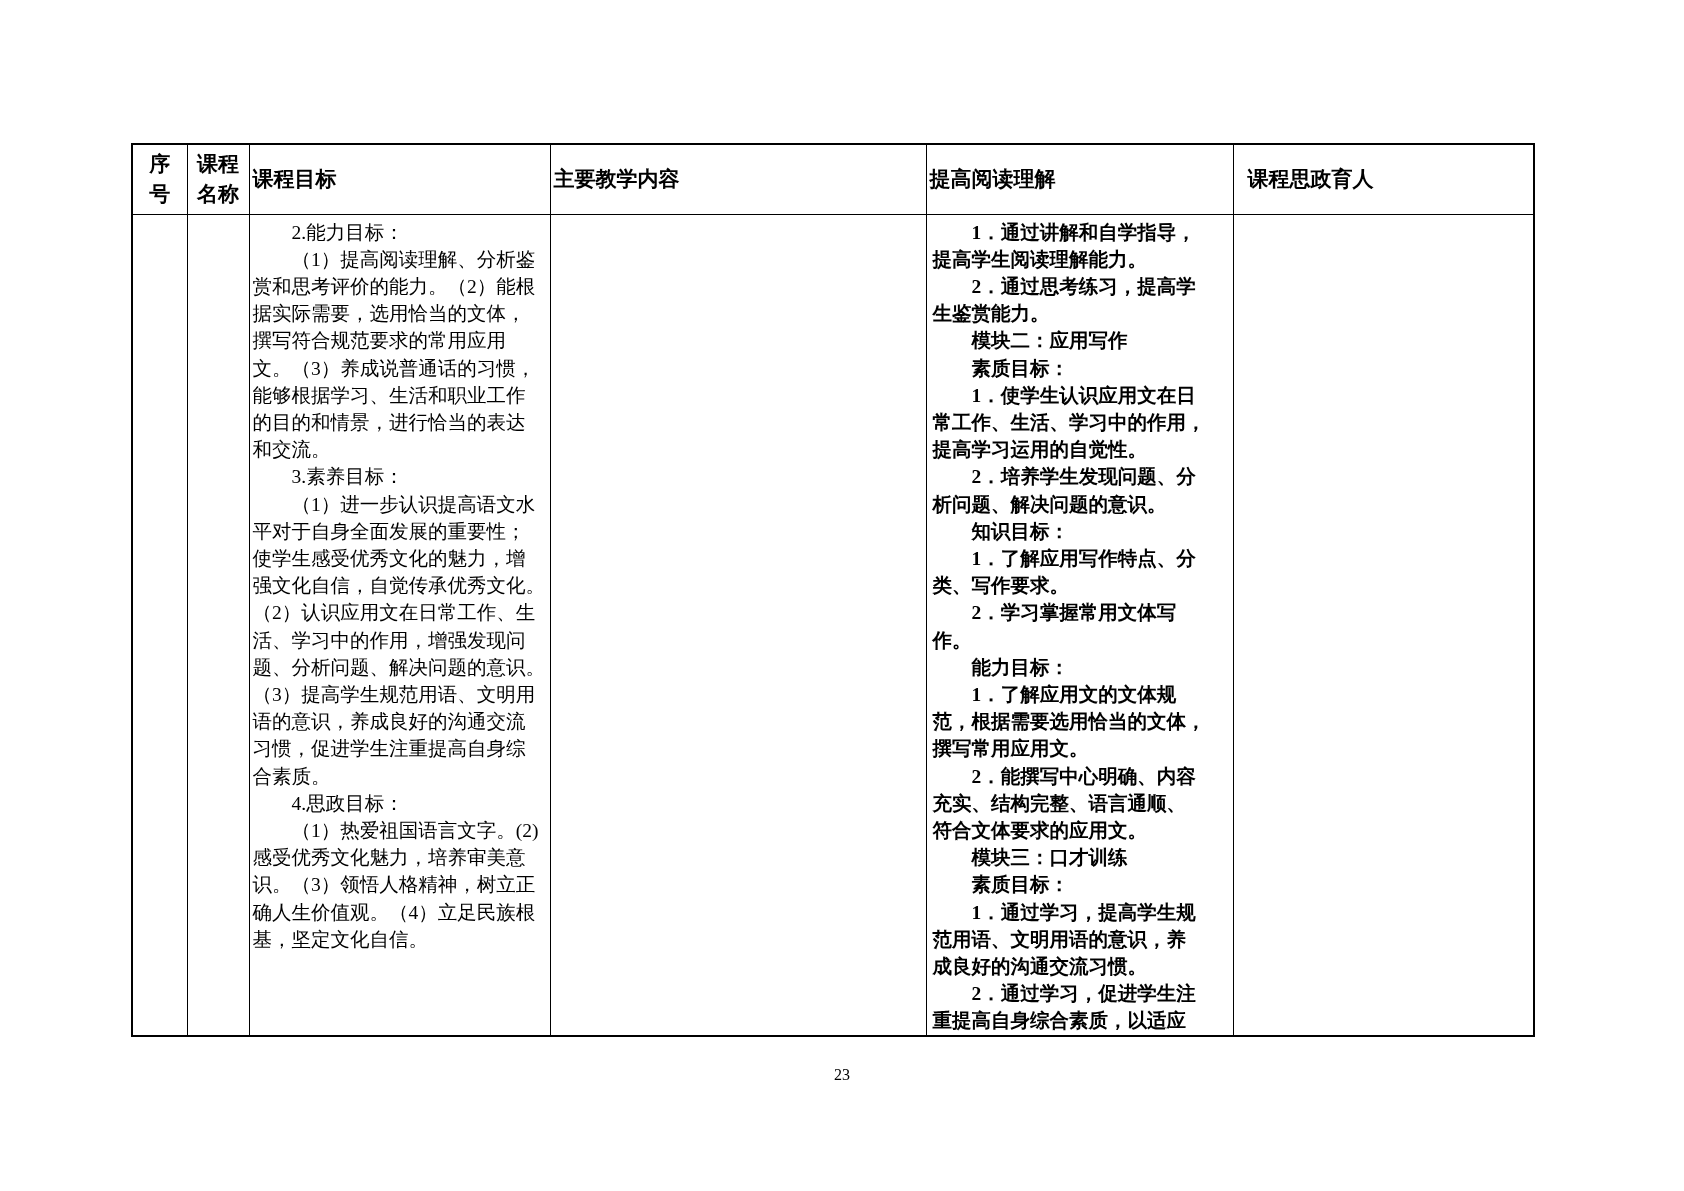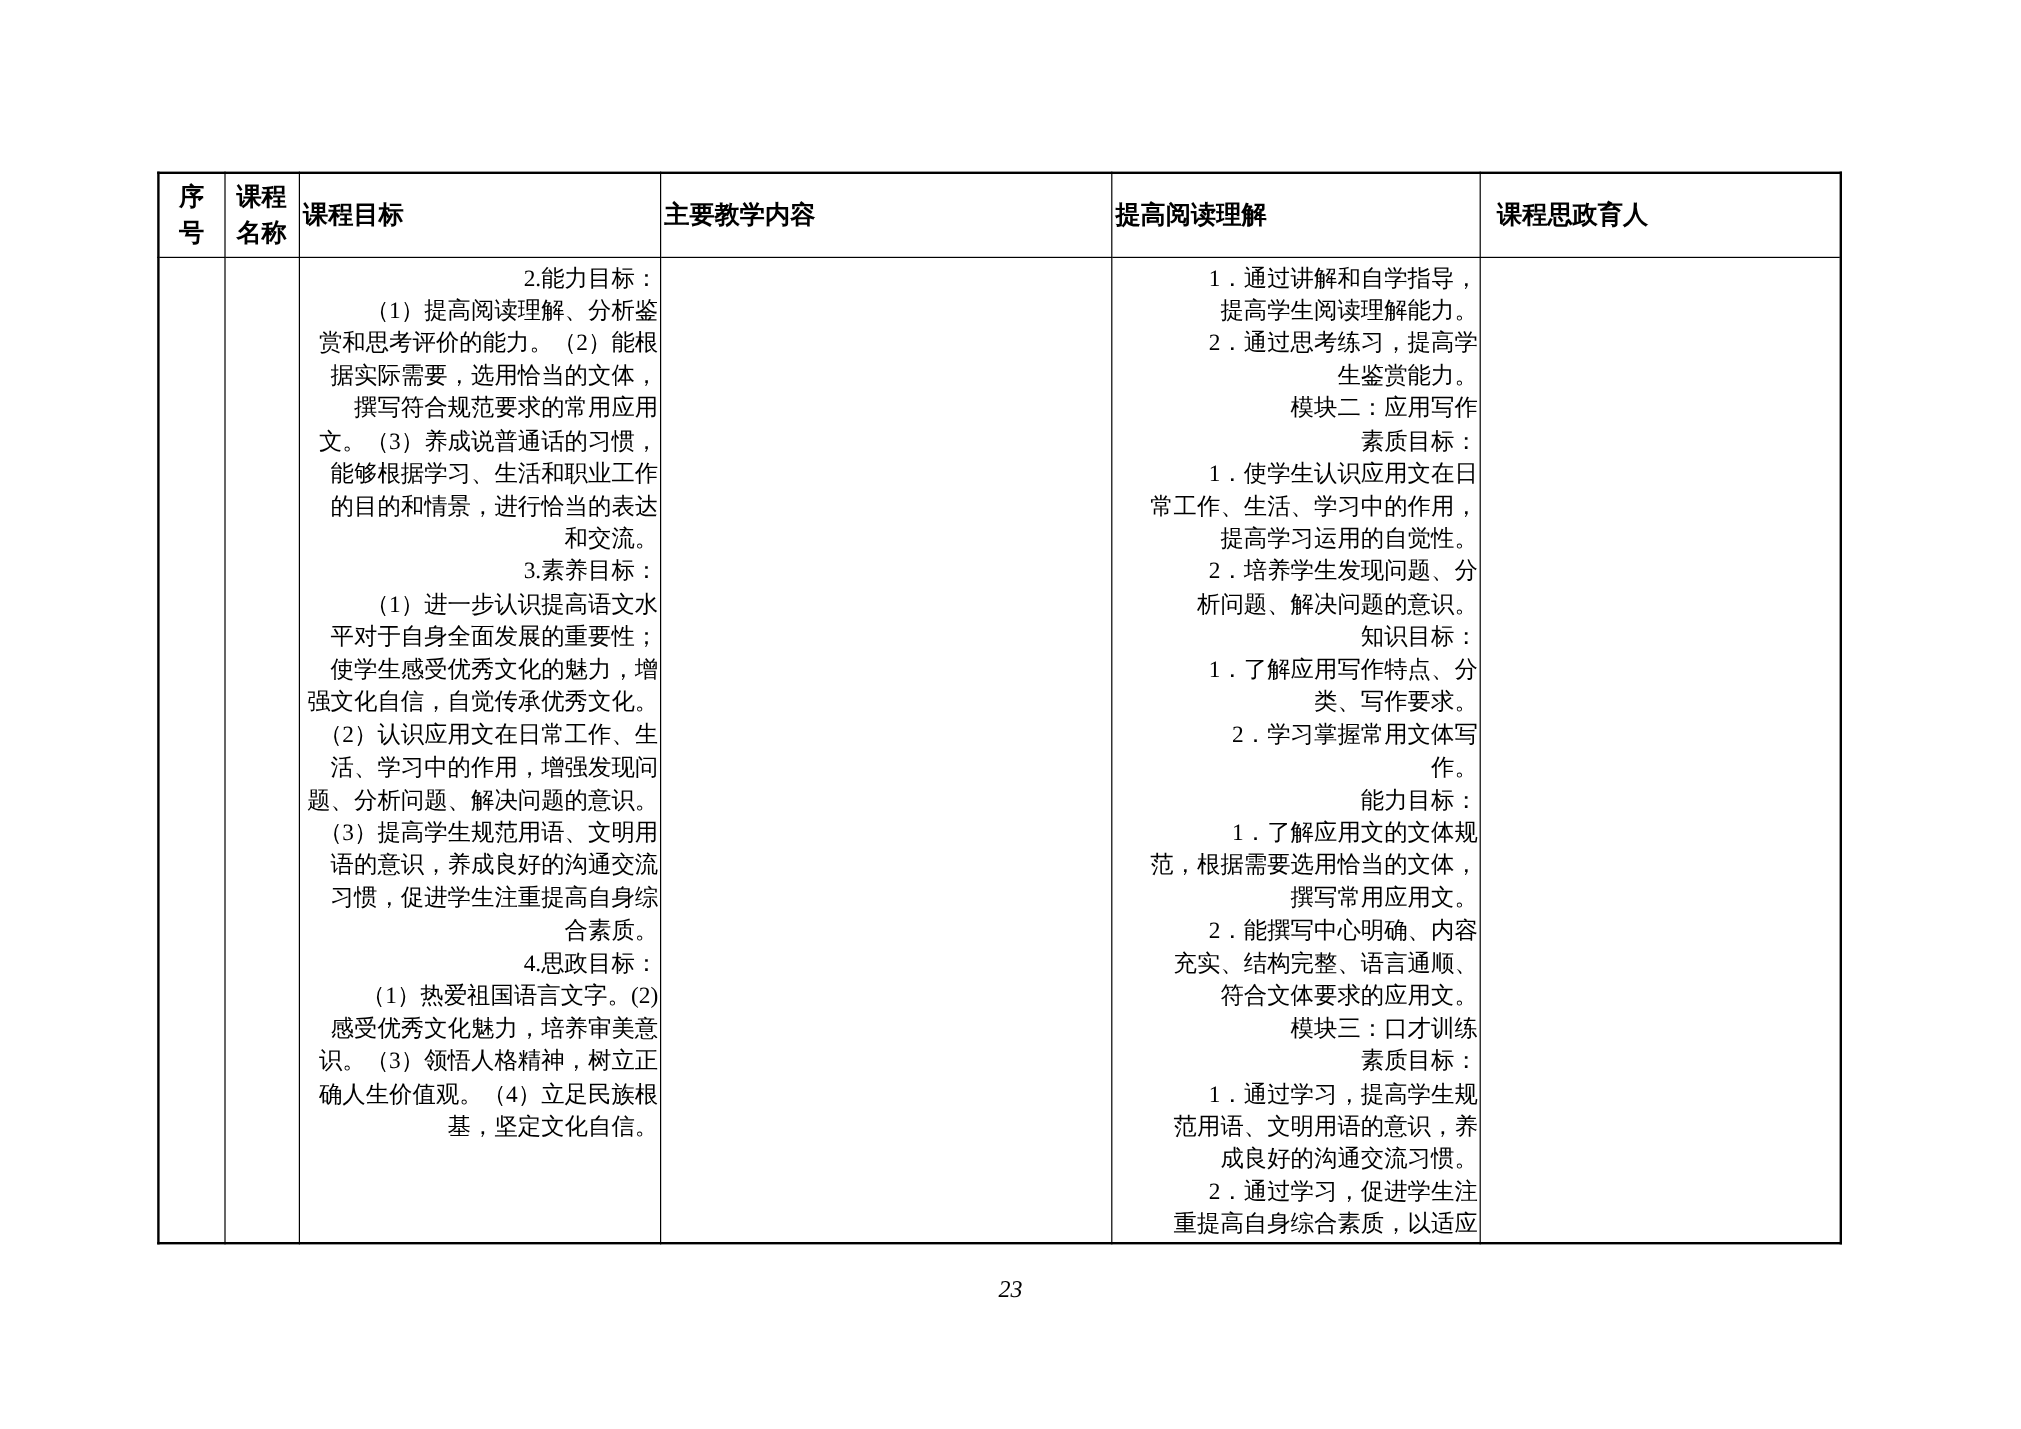--- a/index.html
+++ b/index.html
@@ -38,33 +38,32 @@
   }
   td.hdr-center { text-align: center; white-space: pre-line; }
   td.hdr-left { text-align: left; padding-left: 3px; white-space: nowrap; }
   td.hdr-left.wide-pad { padding-left: 14px; }
   tr.body-row td { vertical-align: top; }
   .cell-text {
     font-size: 19.5px;
     line-height: 27.2px;
     white-space: pre-wrap;
     padding-top: 4px;
-    text-align: right;
+    text-align: left;
   }
   .objectives-text { padding-left: 3px; padding-right: 1px; }
-  .requirements-text { padding-left: 6px; padding-right: 1px; }
+  .requirements-text { padding-left: 6px; padding-right: 1px; font-weight: bold; }
   .page-number {
     position: absolute;
     top: 1062px;
     left: 0;
     width: 100%;
     text-align: center;
-    font-size: 20px;
+    font-size: 16px;
     line-height: 26px;
-    font-style: italic;
   }
 </style>
 </head>
 <body>
 
 <div class="page">
 
   <table class="doc-table">
     <colgroup>
       <col style="width:55px">

